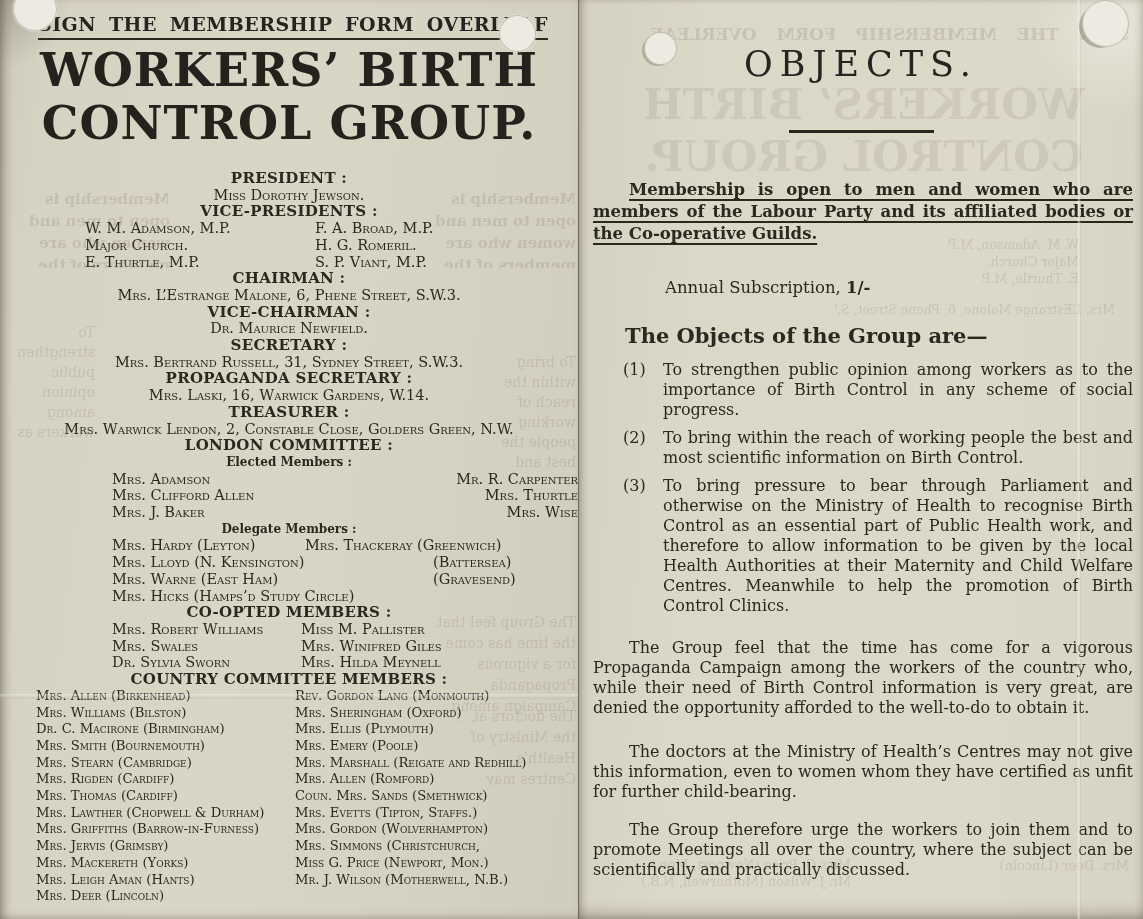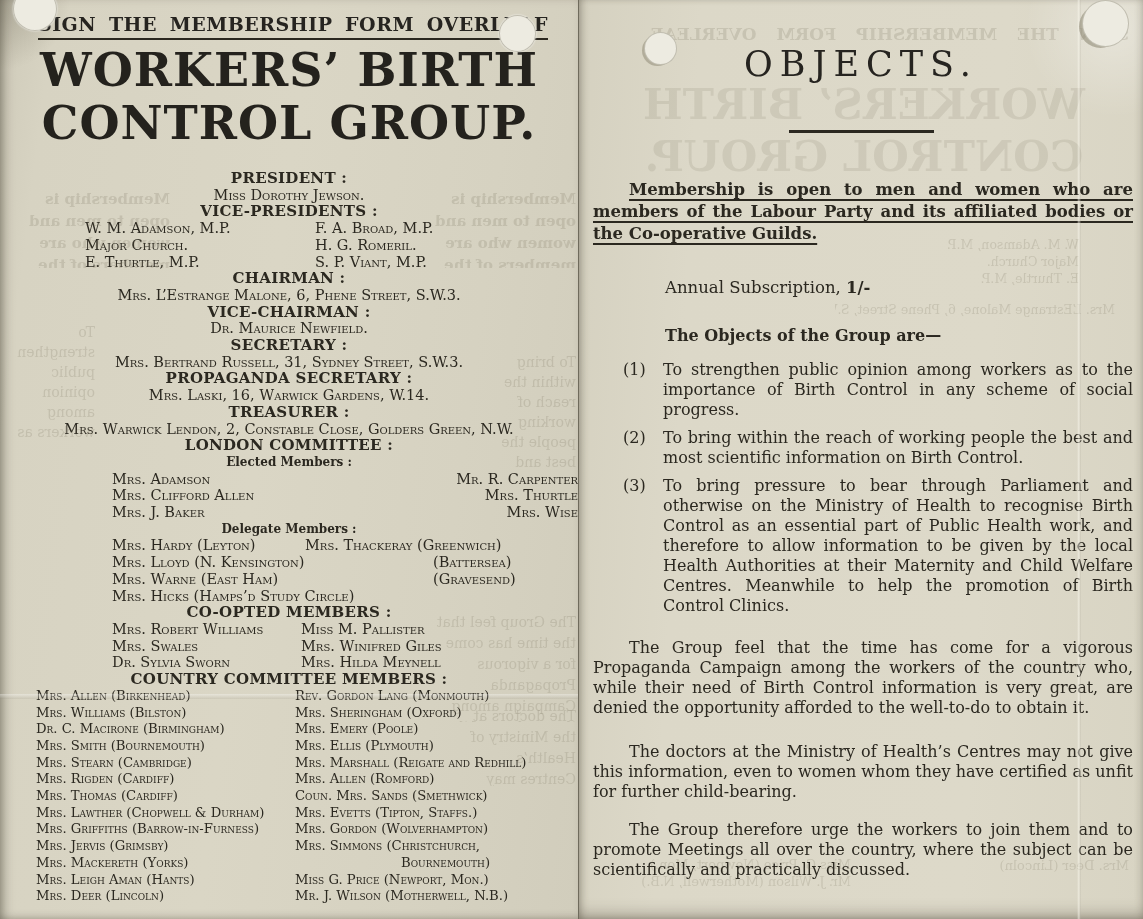--- a/index.html
+++ b/index.html
@@ -58,21 +58,21 @@
   .objects-title { margin-top:42px; text-align:center; font-weight:400;
     font-size:35px; line-height:44px; letter-spacing:7px; color:#262420; }
   .rule { width:145px; height:3px; background:#2b2820; margin:44px auto 0; }
   .membership {
     margin:46px 10px 0 14px; font-weight:700; font-size:16.5px; line-height:22px;
     text-align:justify; text-indent:36px;
     text-decoration:underline; text-decoration-thickness:2px; text-underline-offset:4px;
   }
   .subscription { margin:32px 0 0 86px; font-size:16.5px; line-height:22px; }
   .subscription .bold { font-weight:700; }
-  .objects-intro { margin:26px 0 0 86px; font-weight:700; font-size:16px; line-height:22px; }
+  .objects-intro { margin:26px 0 0 46px; font-weight:700; font-size:21px; line-height:22px; }
   .obj { display:flex; margin:8px 10px 0 44px; font-size:16px; line-height:20px; }
   .obj.first { margin-top:13px; }
   .obj .num { width:40px; flex:none; }
   .obj .txt { flex:1; text-align:justify; }
   .para { margin:24px 10px 0 14px; font-size:16px; line-height:20px;
     text-align:justify; text-indent:36px; }
   .para.p1 { margin-top:22px; }
   .para.p3 { margin-top:18px; }
 
   
@@ -200,29 +200,28 @@
           <div class="sc">Mrs. Lawther (Chopwell &amp; Durham)</div>
           <div class="sc">Mrs. Griffiths (Barrow-in-Furness)</div>
           <div class="sc">Mrs. Jervis (Grimsby)</div>
           <div class="sc">Mrs. Mackereth (Yorks)</div>
           <div class="sc">Mrs. Leigh Aman (Hants)</div>
           <div class="sc">Mrs. Deer (Lincoln)</div>
         </div>
         <div class="c">
           <div class="sc">Rev. Gordon Lang (Monmouth)</div>
           <div class="sc">Mrs. Sheringham (Oxford)</div>
+          <div class="sc">Mrs. Ellis (Plymouth)</div>
           <div class="sc">Mrs. Emery (Poole)</div>
-          <div class="sc">Mrs. Ellis (Plymouth)</div>
           <div class="sc">Mrs. Marshall (Reigate and Redhill)</div>
           <div class="sc">Mrs. Allen (Romford)</div>
           <div class="sc">Coun. Mrs. Sands (Smethwick)</div>
           <div class="sc">Mrs. Evetts (Tipton, Staffs.)</div>
           <div class="sc">Mrs. Gordon (Wolverhampton)</div>
           <div class="sc">Mrs. Simmons (Christchurch,</div>
-          <div class="sc indent">Bournemouth)</div>
           <div class="sc">Miss G. Price (Newport, Mon.)</div>
           <div class="sc">Mr. J. Wilson (Motherwell, N.B.)</div>
         </div>
       </div>
     </div>
 
     <div class="crease-h" style="top:694px;"></div>
   </div>
 
   <div class="page page-right">

